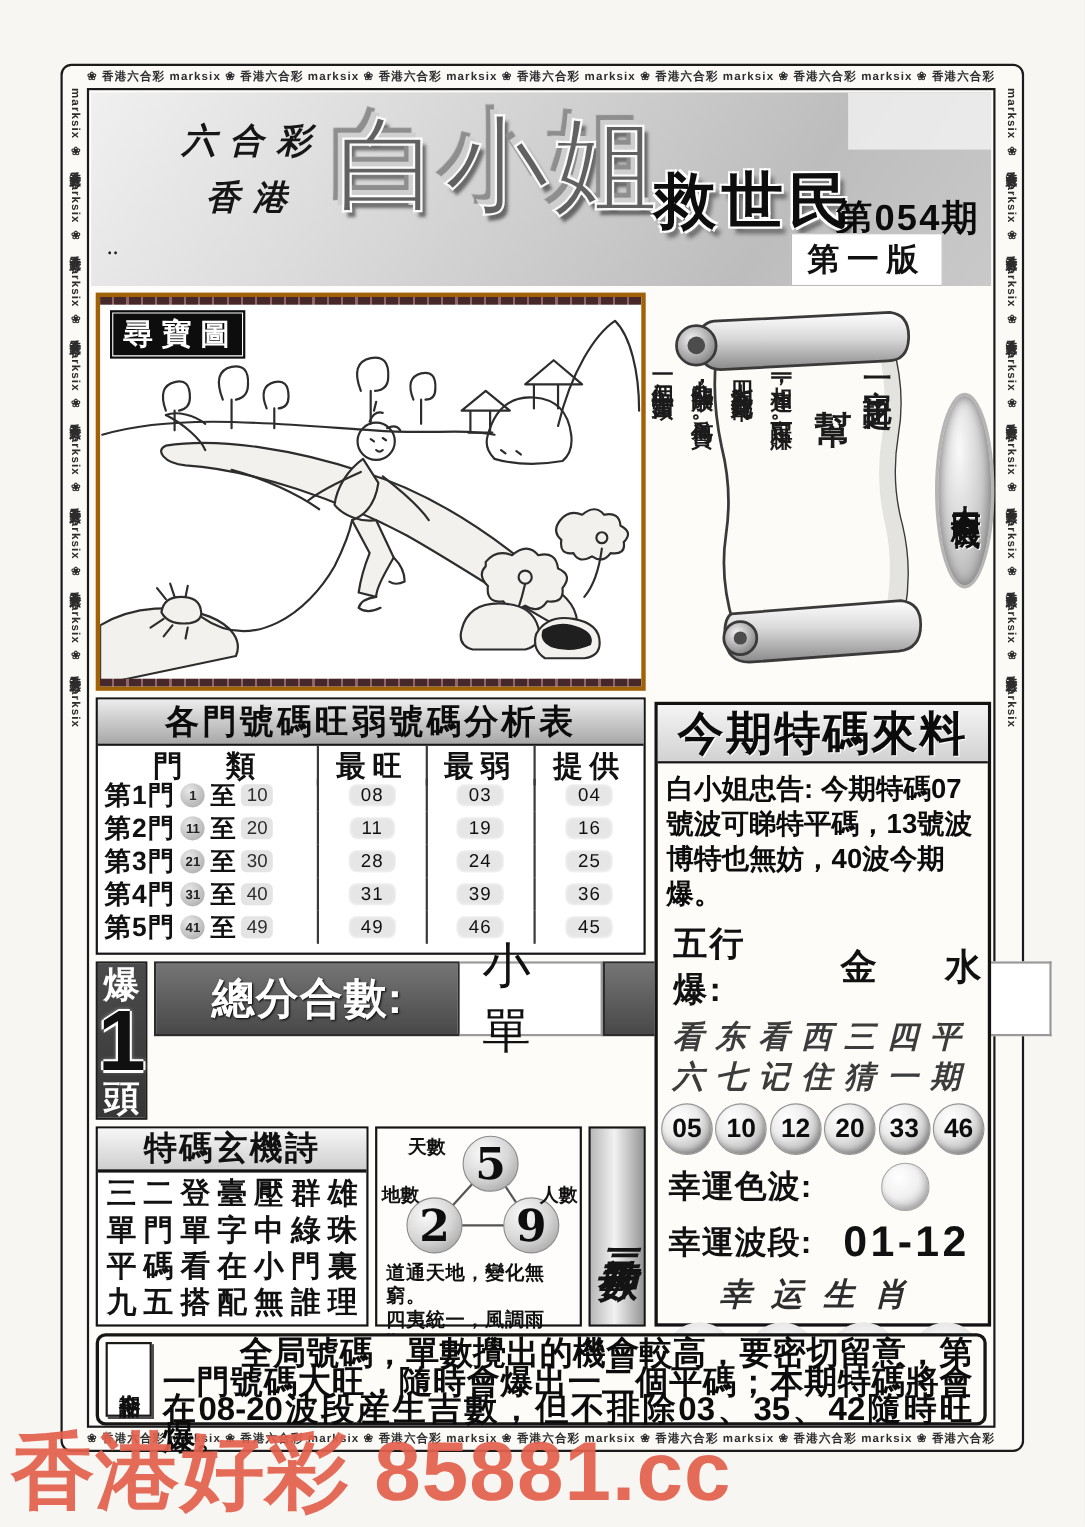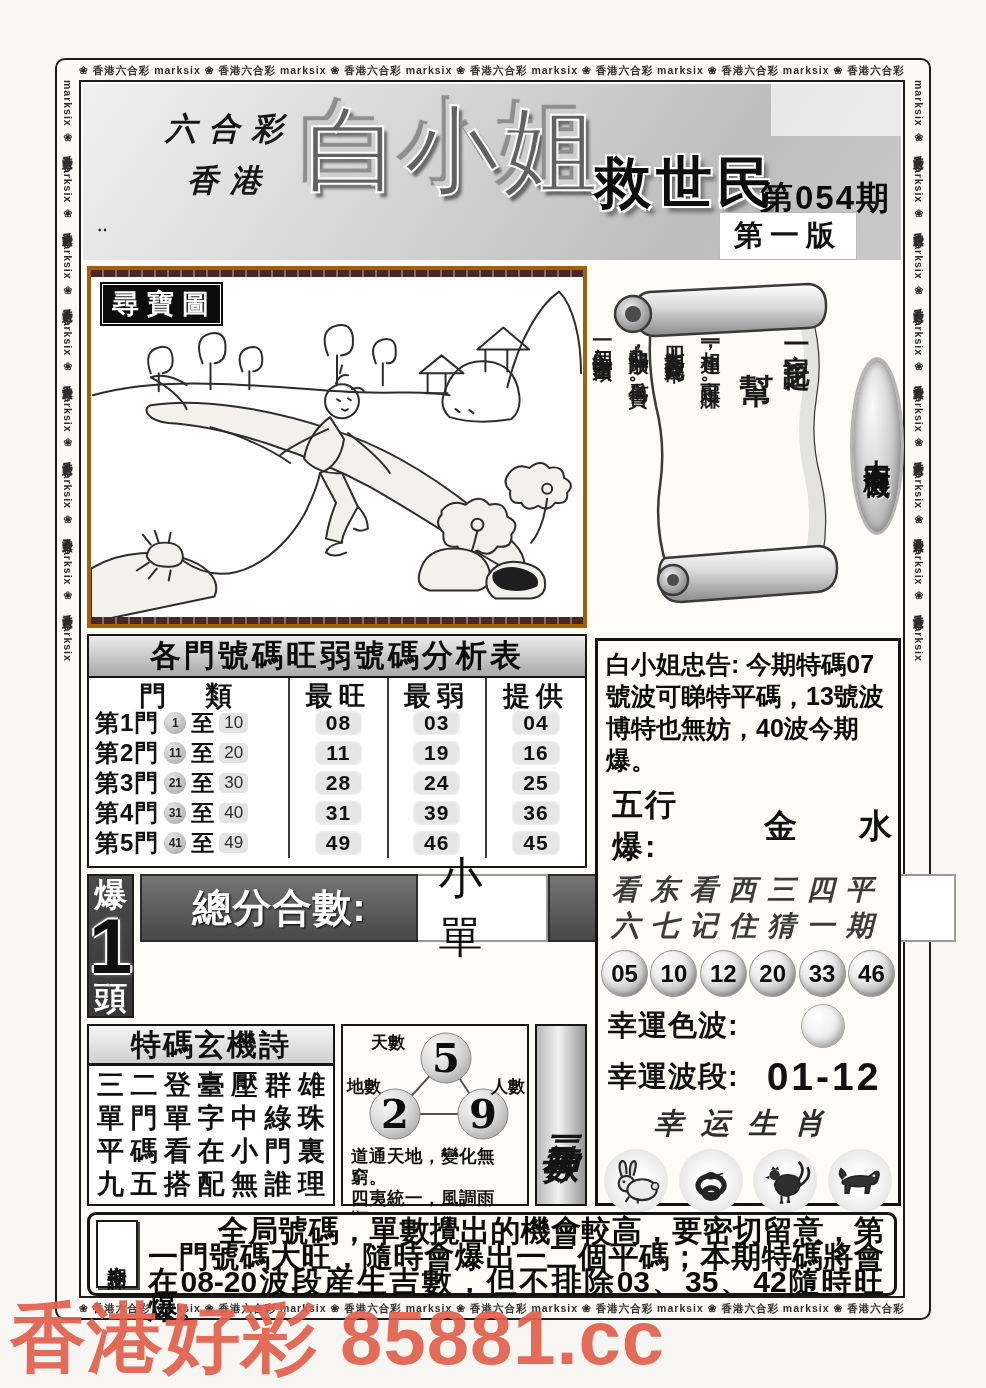--- a/index.html
+++ b/index.html
@@ -60,21 +60,21 @@
   .agrid .hcell { font-size:27px; font-weight:bold; letter-spacing:6px; height:36px; line-height:36px; }
   .acell { display:flex; align-items:center; justify-content:center; border-right:2px solid #3a3a3a; }
   .acell.last { border-right:none; }
   .door-cell { justify-content:flex-start; padding-left:6px; gap:5px; }
   .door-name { font-size:24px; font-weight:bold; letter-spacing:1px; }
   .range-circle { display:inline-flex; align-items:center; justify-content:center; width:22px; height:22px;
                   border-radius:50%; background:radial-gradient(circle at 35% 30%,#e8e8e8,#b5b5b5 75%,#9a9a9a);
                   font-size:12px; font-weight:bold; color:#222; }
   .to-word { font-size:23px; font-weight:bold; }
   .range-end { font-size:17px; color:#2e2e2e; background:#e4e4e4; border-radius:5px; padding:0 5px; }
-  .chip { background:#e6e6e6; border-radius:7px; padding:0 11px; font-size:21px; font-weight:bold;
+  .chip { background:#e6e6e6; border-radius:7px; padding:0 11px; font-size:17px; font-weight:normal;
           box-shadow:inset 0 0 3px #fff; letter-spacing:1px; }
 
   
   .burst { position:absolute; left:0; right:0; top:608px; height:144px; display:flex; }
   .b-head { width:88px; background:linear-gradient(160deg,#4c4c4c,#353535); border:2px solid #1d1d1d;
             display:flex; flex-direction:column; align-items:center; justify-content:space-between;
             padding:2px 0; color:#fff; }
   .b-head .zi { font-size:33px; font-weight:bold; line-height:33px; }
   .b-head .one { font-size:78px; font-weight:bold; line-height:64px; color:#101010;
                  text-shadow:0 0 5px #fff,2px 0 0 #fff,-2px 0 0 #fff,0 2px 0 #fff,0 -2px 0 #fff; }
@@ -406,20 +406,21 @@
             </div>
             <div class="s-col">一一相連，定可賺。</div>
             <div class="s-col">四七和合爲此幫。</div>
             <div class="s-col">九位開放，爲何貴。</div>
             <div class="s-col">一個二字吉當頭。</div>
           </div>
           <div class="seal">内有玄機</div>
         </div>
 
         <div class="special">
+          <div class="sp-title">今期特碼來料</div>
           <p class="sp-advice"><span>白小姐忠告:</span> <span>今期特碼07號波可睇特平碼，13號波博特也無妨，40波今期爆。</span></p>
           <div class="sp-five">
             <span class="lbl">五行爆:</span>
             <span class="v1">金</span>
             <span class="v2">水</span>
           </div>
           <div class="sp-hand">
             <div>看东看西三四平</div>
             <div>六七记住猜一期</div>
           </div>

